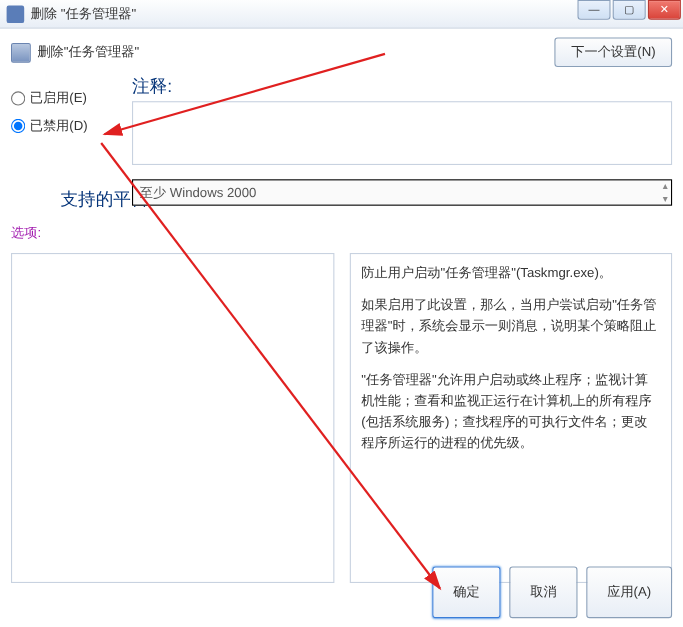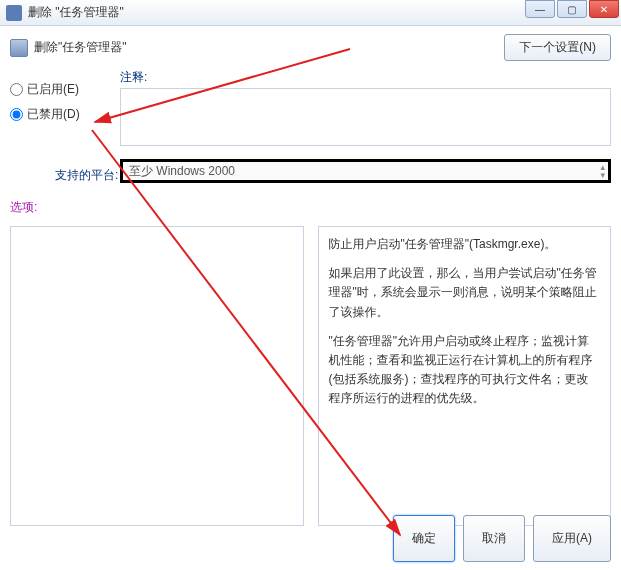--- a/index.html
+++ b/index.html
@@ -92,38 +92,38 @@
       display: flex;
       align-items: center;
       margin-bottom: 8px;
       font-size: 12px;
       color: #333;
     }
     .radio-row input { margin: 0 4px 0 0; }
     .right-col { flex: 1; }
     .field-label {
       color: #06357a;
-      font-size: 12px;
+      font-size: 16px;
       margin: 0 0 2px 0;
       display: block;
     }
     .comment-box {
       width: 100%;
       height: 58px;
       border: 1px solid #c8d2e0;
       background: #fff;
       resize: none;
       font-family: inherit;
       font-size: 12px;
       padding: 2px 4px;
     }
     .platform-box {
       width: 100%;
       height: 24px;
-      border: 3px solid #000000;
+      border: 1px solid #000000;
       background: #fafafa;
       display: flex;
       align-items: center;
       padding: 0 6px;
       color: #555;
       margin-top: 10px;
       position: relative;
     }
     .scroll-arrow {
       position: absolute;

